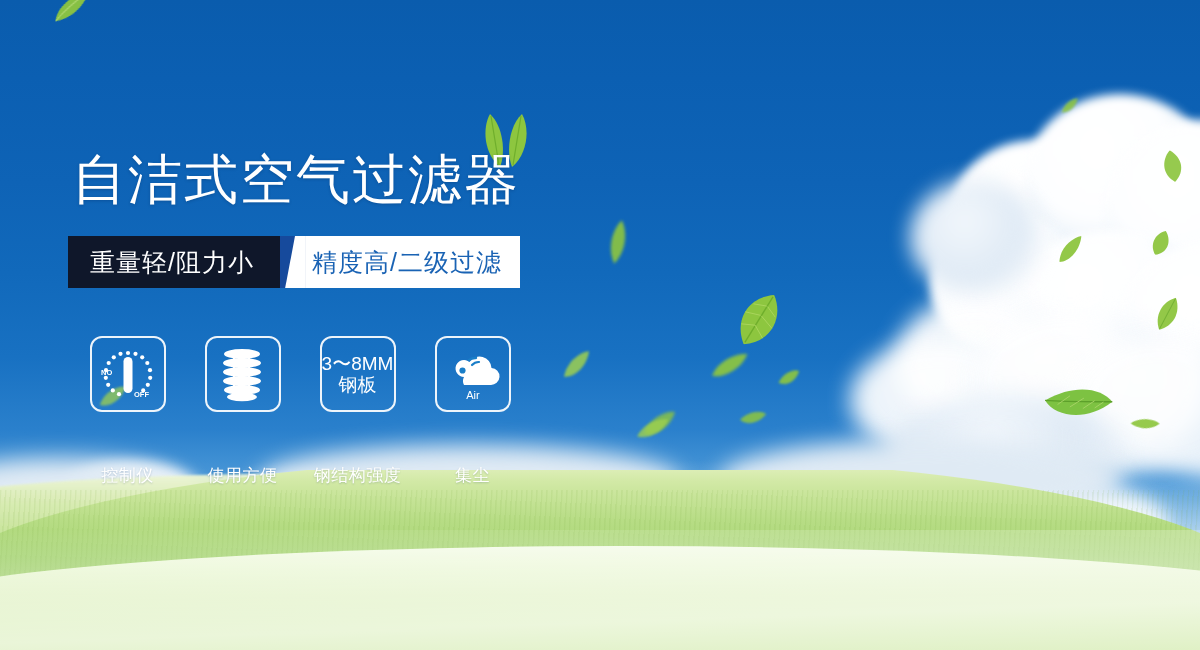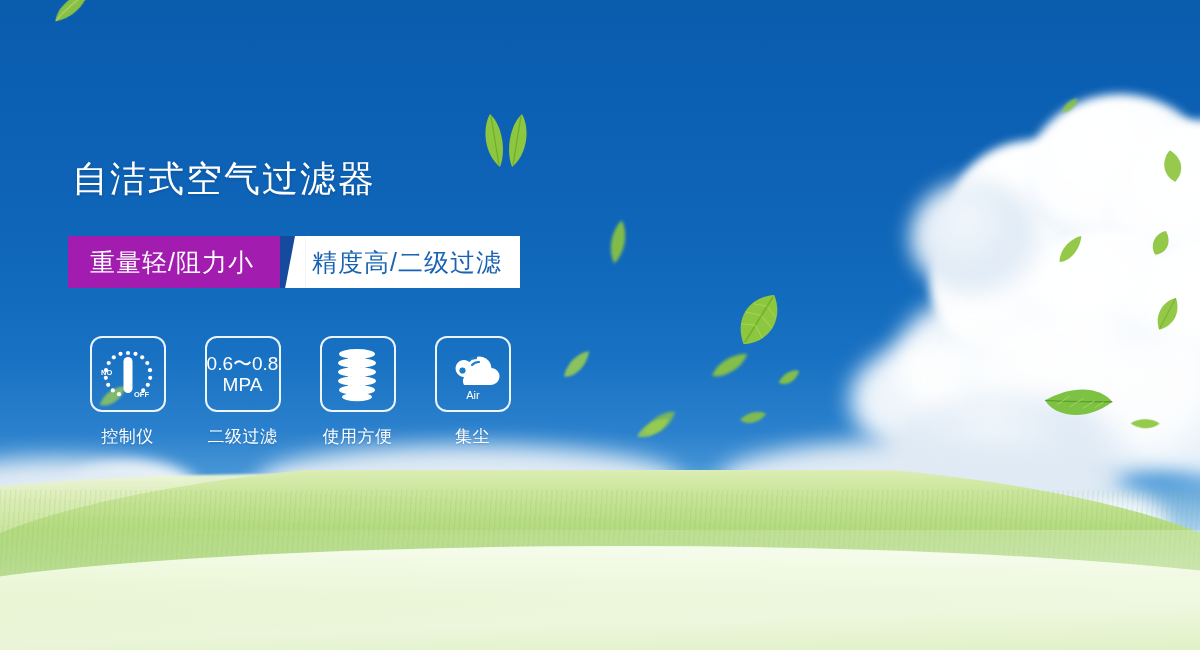--- a/index.html
+++ b/index.html
@@ -81,35 +81,35 @@
 
   
   .leaf { position:absolute; pointer-events:none; }
   .leaf svg { display:block; width:100%; height:100%; }
 
   
   .content { position:absolute; left:0; top:0; width:100%; height:100%; }
 
   .title {
     position:absolute; left:72px; top:148px;
-    font-size:36px; line-height:62px; color:#ffffff;
+    font-size:54px; line-height:62px; color:#ffffff;
     letter-spacing:2px; font-weight:400; white-space:nowrap;
     text-shadow:0 1px 3px rgba(0,30,70,.25);
   }
 
   .sprout { position:absolute; left:470px; top:112px; width:72px; height:56px; }
 
   
   .badges {
     position:absolute; left:68px; top:236px;
     height:52px; display:flex; align-items:stretch;
   }
   .badge-a {
     position:relative;
-    background:#a21caf;
+    background:#0f172a;
     color:#ffffff;
     display:flex; align-items:center;
     padding:0 26px 0 22px;
     font-size:25px; letter-spacing:1px; white-space:nowrap;
   }
   .badge-sep {
     width:26px; position:relative;
     background:#164a9c;
   }
   .badge-sep::after {
@@ -123,21 +123,21 @@
     display:flex; align-items:center;
     padding:0 18px 0 6px;
     font-size:25px; letter-spacing:1px; white-space:nowrap;
   }
 
   
   .features {
     position:absolute; left:70px; top:336px;
     display:flex; gap:0;
   }
-  .feature { width:115px; display:flex; flex-direction:column; align-items:center; }
+  .feature { width:115px; display:flex; flex-direction:column; align-items:center;gap:39px; }
   .fbox {
     width:76px; height:76px;
     border:2px solid rgba(255,255,255,.92);
     border-radius:12px;
     display:flex; align-items:center; justify-content:center;
     position:relative;
   }
   .fbox .ftext {
     color:#ffffff; text-align:center; line-height:1.12;
     font-size:19px; letter-spacing:0; white-space:nowrap;
@@ -352,29 +352,20 @@
               <circle cx="22" cy="51.2" r="2.1"></circle>
             </g>
             <rect x="26.5" y="14" width="9" height="36" rx="4.5" fill="#ffffff"></rect>
             <text x="4" y="32" font-family="'Liberation Sans',sans-serif" font-size="7.5" fill="#ffffff" font-weight="bold">NO</text>
             <text x="37" y="54" font-family="'Liberation Sans',sans-serif" font-size="7.5" fill="#ffffff" font-weight="bold">OFF</text>
           </svg>
         </div>
         <div class="flabel">控制仪</div>
       </div>
 
-      <div class="feature">
-        <div class="fbox">
-          <div class="ftext">
-            <div>0.6〜0.8</div>
-            <div>MPA</div>
-          </div>
-        </div>
-        <div class="flabel">二级过滤</div>
-      </div>
 
       <div class="feature">
         <div class="fbox">
           <svg width="56" height="58" viewBox="0 0 56 58">
             <g stroke="#ffffff" stroke-width="2" fill="none">
               <line x1="19" y1="8" x2="19" y2="50"></line>
               <line x1="24" y1="8" x2="24" y2="50"></line>
               <line x1="29" y1="8" x2="29" y2="50"></line>
               <line x1="34" y1="8" x2="34" y2="50"></line>
             </g>
@@ -384,20 +375,29 @@
               <ellipse cx="27" cy="27" rx="19" ry="5"></ellipse>
               <ellipse cx="27" cy="36" rx="19" ry="5"></ellipse>
               <ellipse cx="27" cy="45" rx="18" ry="5"></ellipse>
               <ellipse cx="27" cy="52" rx="15" ry="4.2"></ellipse>
             </g>
           </svg>
         </div>
         <div class="flabel">使用方便</div>
       </div>
 
+      <div class="feature">
+        <div class="fbox">
+          <div class="ftext">
+            <div>3〜8MM</div>
+            <div>钢板</div>
+          </div>
+        </div>
+        <div class="flabel">钢结构强度</div>
+      </div>
 
       <div class="feature">
         <div class="fbox">
           <svg width="62" height="62" viewBox="0 0 62 62">
             <path d="M22 34 a8.5 8.5 0 1 1 5.5 -15 a12 12 0 0 1 22 6 a8.5 8.5 0 0 1 -1 17 H22 a8.5 8.5 0 0 1 0 -8 Z" fill="#ffffff"></path>
             <circle cx="20.5" cy="27.5" r="3.1" fill="#1a7ec8"></circle>
             <path d="M27 17 a11 11 0 0 1 7 -2" stroke="#1a7ec8" stroke-width="2.4" fill="none" stroke-linecap="round"></path>
             <path d="M30 22 a9 9 0 0 1 7 -3" stroke="#1a7ec8" stroke-width="2.2" fill="none" stroke-linecap="round"></path>
             <text x="31" y="56" text-anchor="middle" font-family="'Liberation Sans',sans-serif" font-size="11" fill="#ffffff">Air</text>
           </svg>

